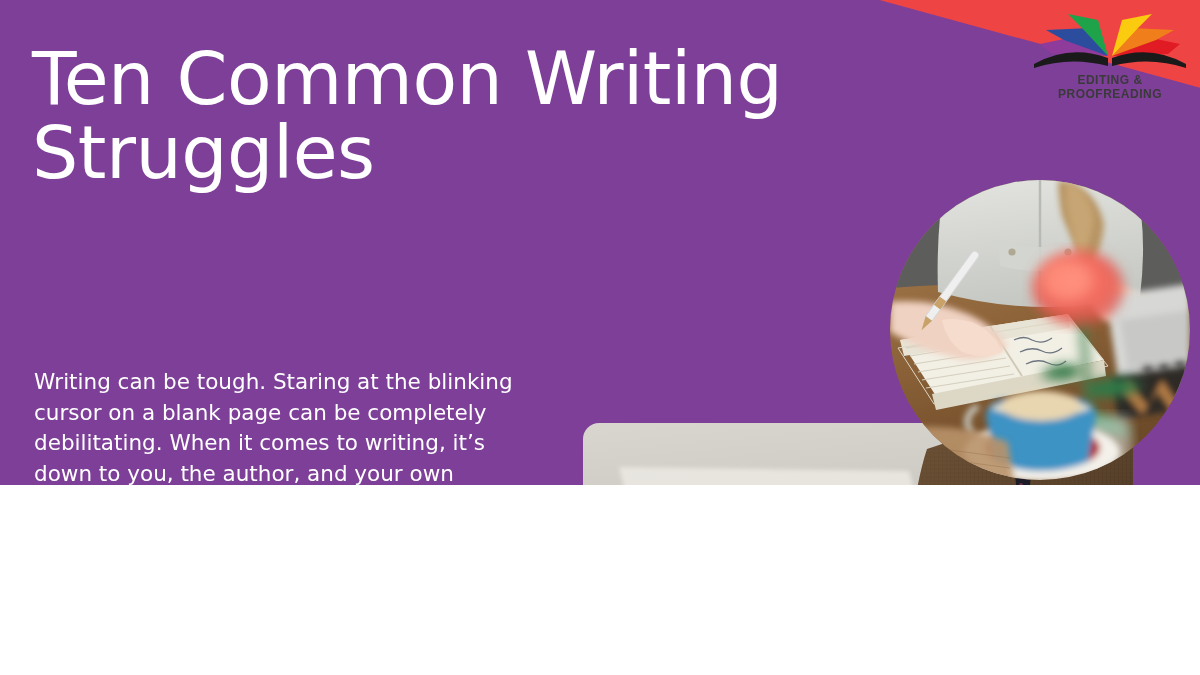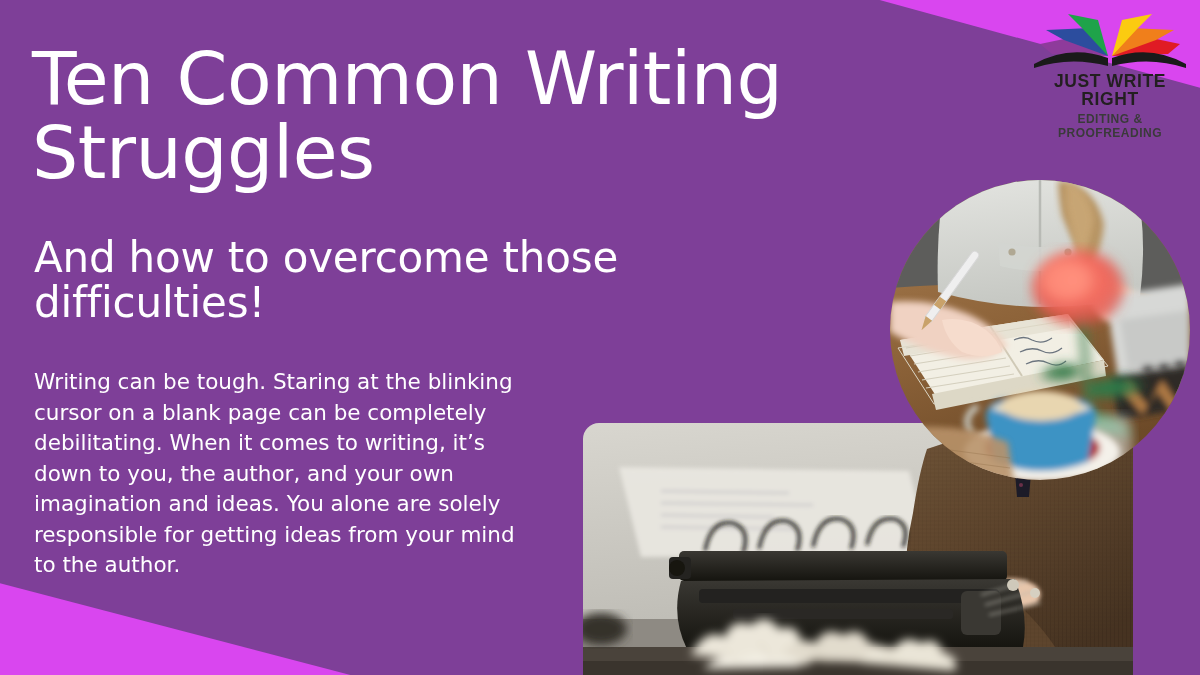--- a/index.html
+++ b/index.html
@@ -5,22 +5,22 @@
 <style>
   * { margin:0; padding:0; box-sizing:border-box; }
   html,body {
     width:1200px; height:675px;
     background:#ffffff;
     font-family:"Liberation Sans", sans-serif;
     overflow:hidden;
   }
   #slide {
     position:relative;
-    width:1200px; height:675px;
-    background:#d946ef;
+    width:1200px; height:485px;
+    background:#ef4444;
     overflow:hidden;
   }
 
   
   #purple-shape {
     position:absolute; left:0; top:0;
     width:1200px; height:675px;
     background:#7E3F98;
     
     clip-path: polygon(
@@ -365,34 +365,32 @@
         </g>
       </g>
 
       <g filter="url(#b5)">
         <ellipse cx="18" cy="206" rx="26" ry="16" fill="#36322c"></ellipse>
       </g>
     </svg>
   </div>
 
   <h1 id="title">Ten Common Writing Struggles</h1>
-  <h2 id="subtitle">And how to overcome those difficulties!</h2>
   <p id="body-copy">Writing can be tough. Staring at the blinking cursor on a blank page can be completely debilitating. When it comes to writing, it’s down to you, the author, and your own imagination and ideas. You alone are solely responsible for getting ideas from your mind to the author.</p>
 
   <div id="logo">
     <svg id="logo-mark" viewBox="0 0 160 60" aria-hidden="true">
 
       <path d="M10 34 L58 24 L78 46 L22 44 Z" fill="#8E3B9B"></path>
       <path d="M16 20 L60 18 L78 46 L34 30 Z" fill="#2C4D9E"></path>
       <path d="M38 4 L68 10 L78 46 L52 18 Z" fill="#1FA34A"></path>
 
       <path d="M150 34 L102 24 L82 46 L138 44 Z" fill="#E01B24"></path>
       <path d="M144 20 L100 18 L82 46 L126 30 Z" fill="#F07F1B"></path>
       <path d="M122 4 L92 10 L82 46 L108 18 Z" fill="#FBCB10"></path>
 
       <path d="M4 54 Q40 34 78 48 L78 56 Q40 46 4 58 Z" fill="#1A1A1A"></path>
       <path d="M156 54 Q120 34 82 48 L82 56 Q120 46 156 58 Z" fill="#1A1A1A"></path>
     </svg>
-    <div id="logo-name">JUST WRITE RIGHT</div>
     <div id="logo-tag">EDITING &amp; PROOFREADING</div>
   </div>
 
 </div>
 
 </body></html>

